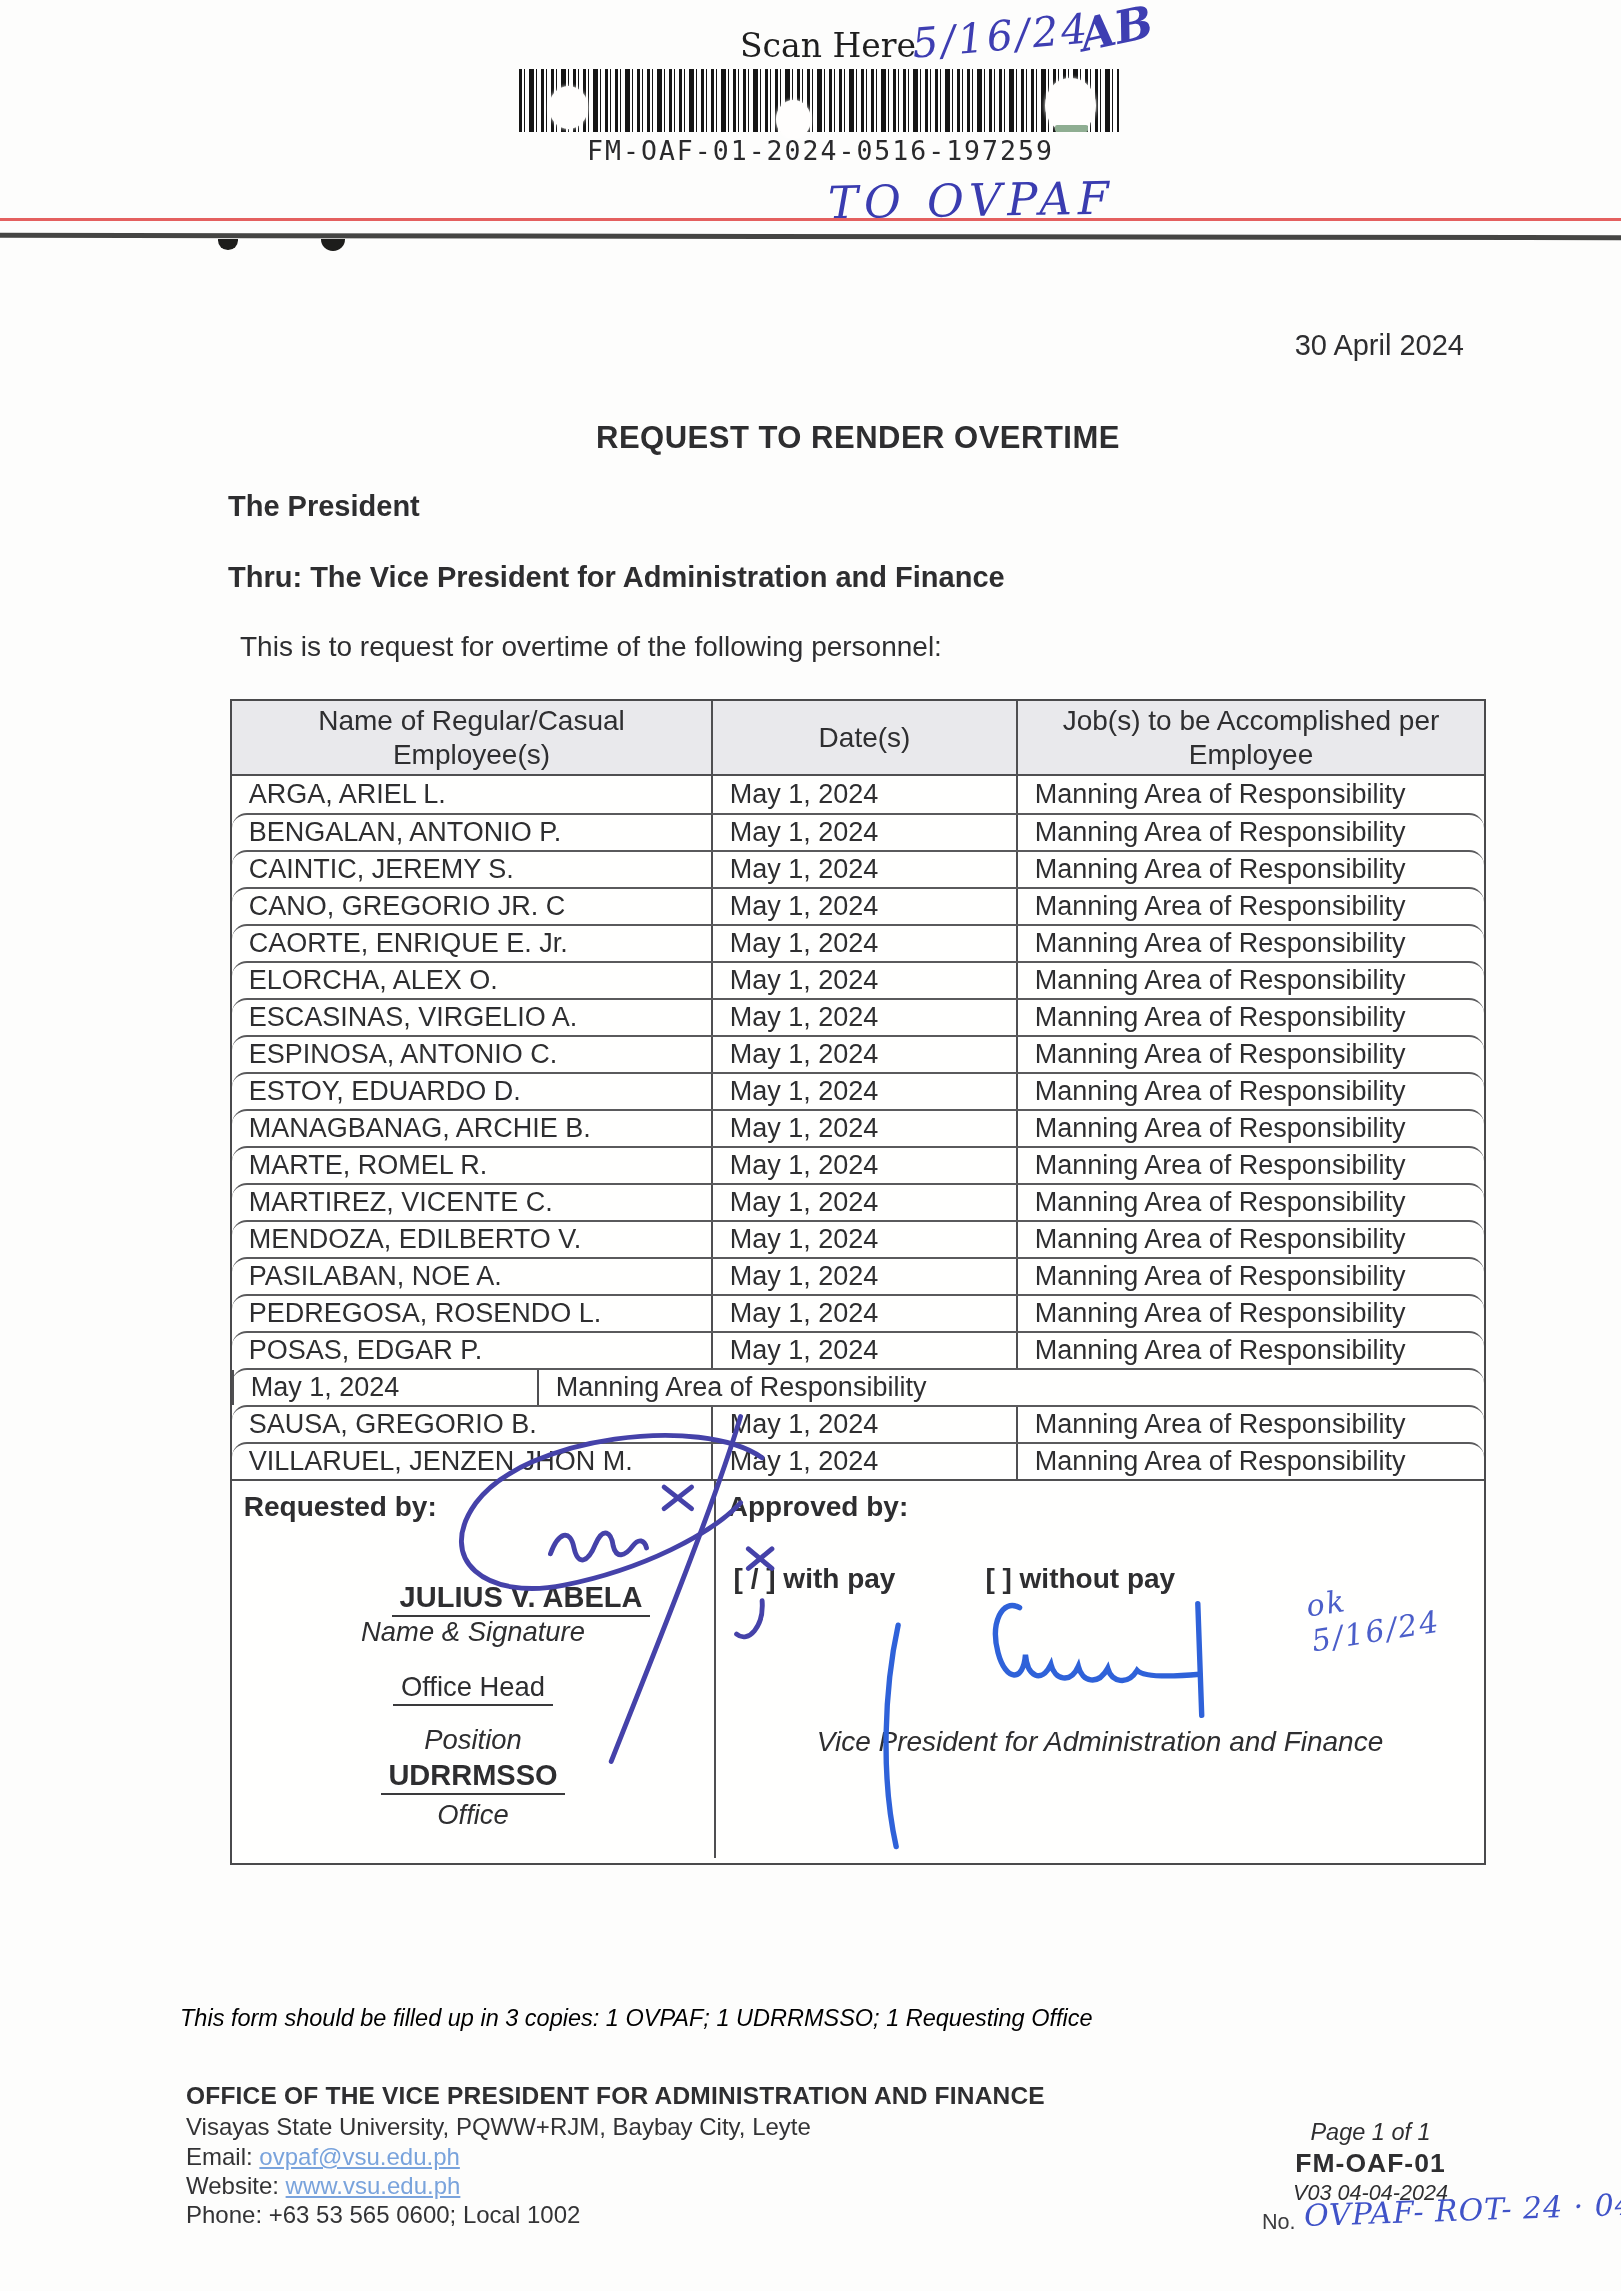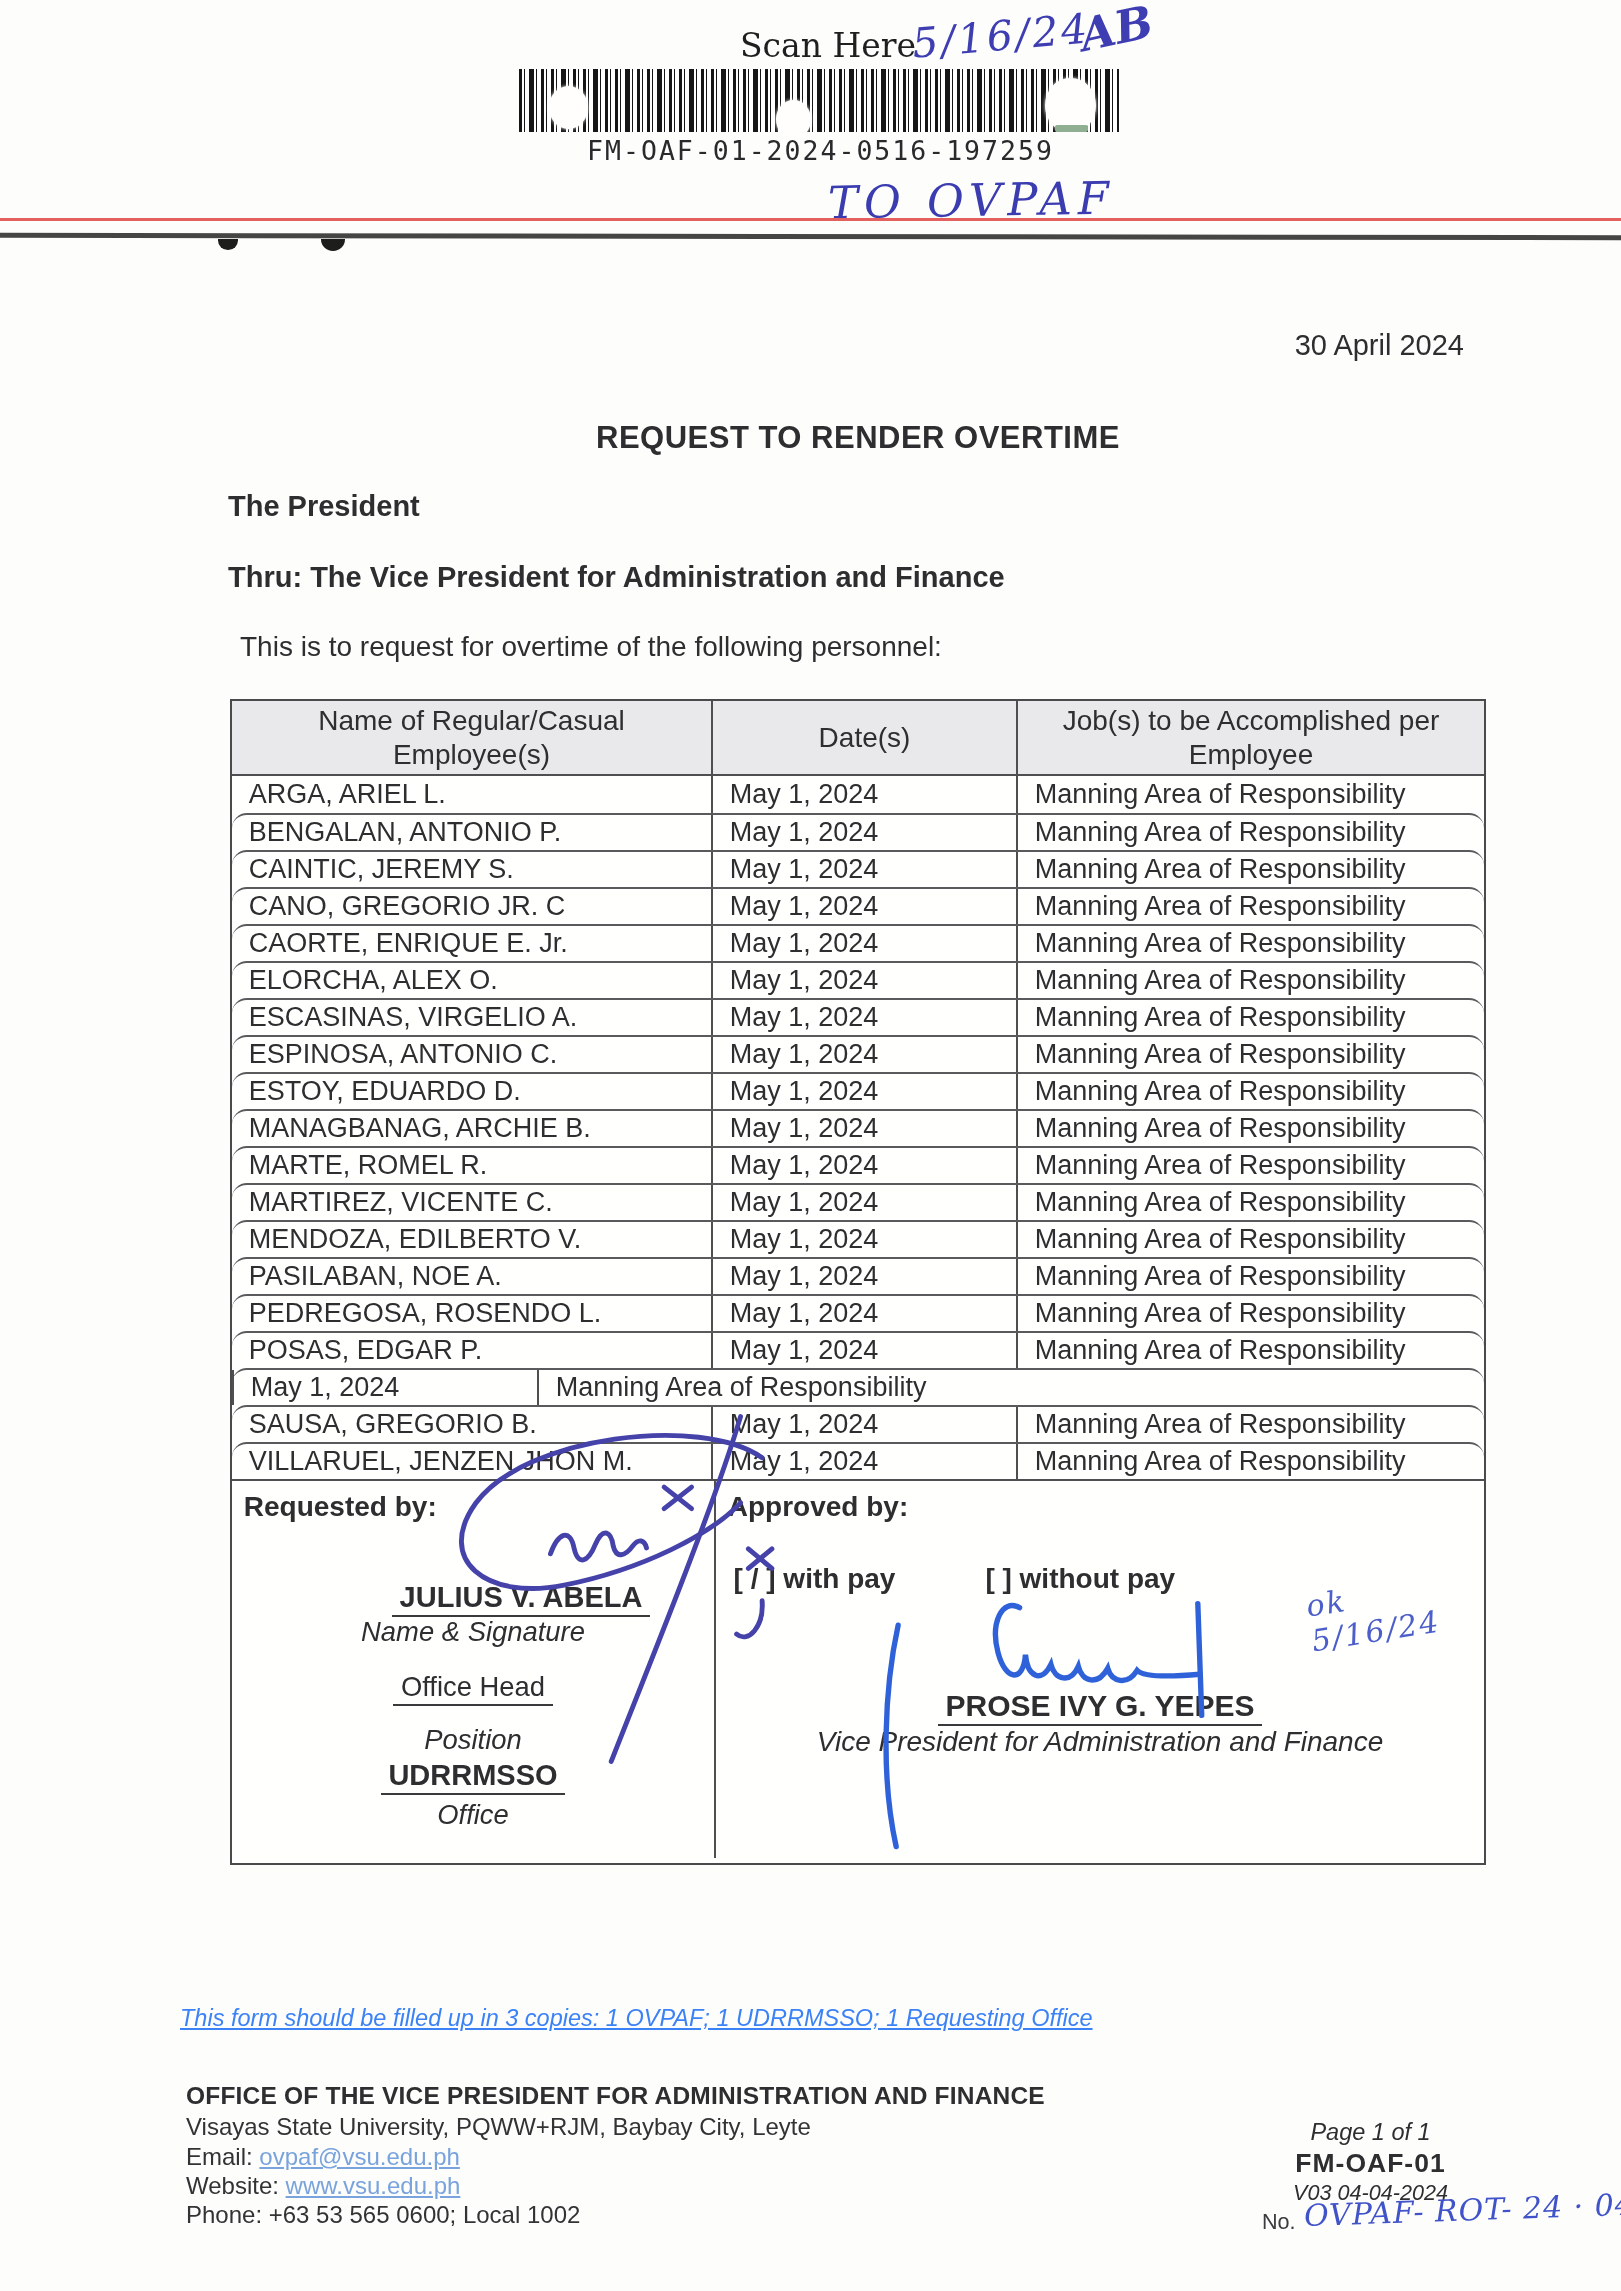--- a/index.html
+++ b/index.html
@@ -67,21 +67,21 @@
   .uline{display:inline-block;border-bottom:2.9px solid #3a3a3c;padding:0 7.8px 1px 7.8px;}
   .bold{font-weight:bold;}
   .ital{font-style:italic;}
   .pay-line{position:absolute;left:17.6px;top:82px;font-size:28px;font-weight:bold;}
   .pay-gap{display:inline-block;width:90px;}
   .hw-ok{position:absolute;left:592px;top:94px;font-size:30px;color:#4b5ec9;transform:rotate(-9deg);letter-spacing:2px;}
 
   .sig-svg{position:absolute;pointer-events:none;}
 
   
-  .copies-note{left:180px;top:2005px;font-size:23.5px;font-style:italic;color:#3b82f6;text-decoration:underline;}
+  .copies-note{left:180px;top:2005px;font-size:23.5px;font-style:italic;color:#000000;}
   .f-office{left:186px;top:2082px;font-size:24.5px;font-weight:bold;letter-spacing:0.2px;}
   .f-line{font-size:24px;color:#333335;}
   .f-addr{left:186px;top:2113px;}
   .f-email{left:186px;top:2143px;}
   .f-web{left:186px;top:2172px;}
   .f-phone{left:186px;top:2201px;}
   .flink{color:#79a3dc;text-decoration:underline;cursor:pointer;}
   .fr{width:255px;text-align:center;}
   .fr-page{left:1243px;top:2119px;font-size:23.5px;font-style:italic;}
   .fr-code{left:1243px;top:2148px;font-size:26.5px;font-weight:bold;letter-spacing:1px;}
@@ -234,23 +234,20 @@
         <div class="cline" style="top:278px;">
           <span class="uline bold" style="font-size:29px;">UDRRMSSO</span>
         </div>
         <div class="cline ital" style="top:318px;">Office</div>
       </div>
       <div class="sig-right">
         <div class="sig-label">Approved by:</div>
         <div class="pay-line">
           <span>[ / ] with pay</span><span class="pay-gap"></span><span>[ ] without pay</span>
         </div>
-        <div class="cline" style="top:208px;">
-          <span class="uline bold" style="font-size:30px;">PROSE IVY G. YEPES</span>
-        </div>
         <div class="cline ital" style="top:245px;font-size:28px;">Vice President for Administration and Finance</div>
         <div class="handwriting hw-ok">ok 5/16/24</div>
       </div>
     </div>
   </div>
 
   <svg class="sig-svg" style="left:319px;top:1397px;" width="461" height="387" viewBox="0 0 470 395">
     <g fill="none" stroke="#4542a9" stroke-width="5" stroke-linecap="round">
       <path d="M452,62 C390,18 210,40 160,108 C118,166 170,208 250,192 C330,176 400,140 430,108"></path>
       <path d="M236,160 c8,-22 20,-26 24,-6 c4,18 14,16 22,-4 c8,-18 16,-12 18,2 c3,13 12,11 20,0 c6,-8 12,-6 14,2"></path>

